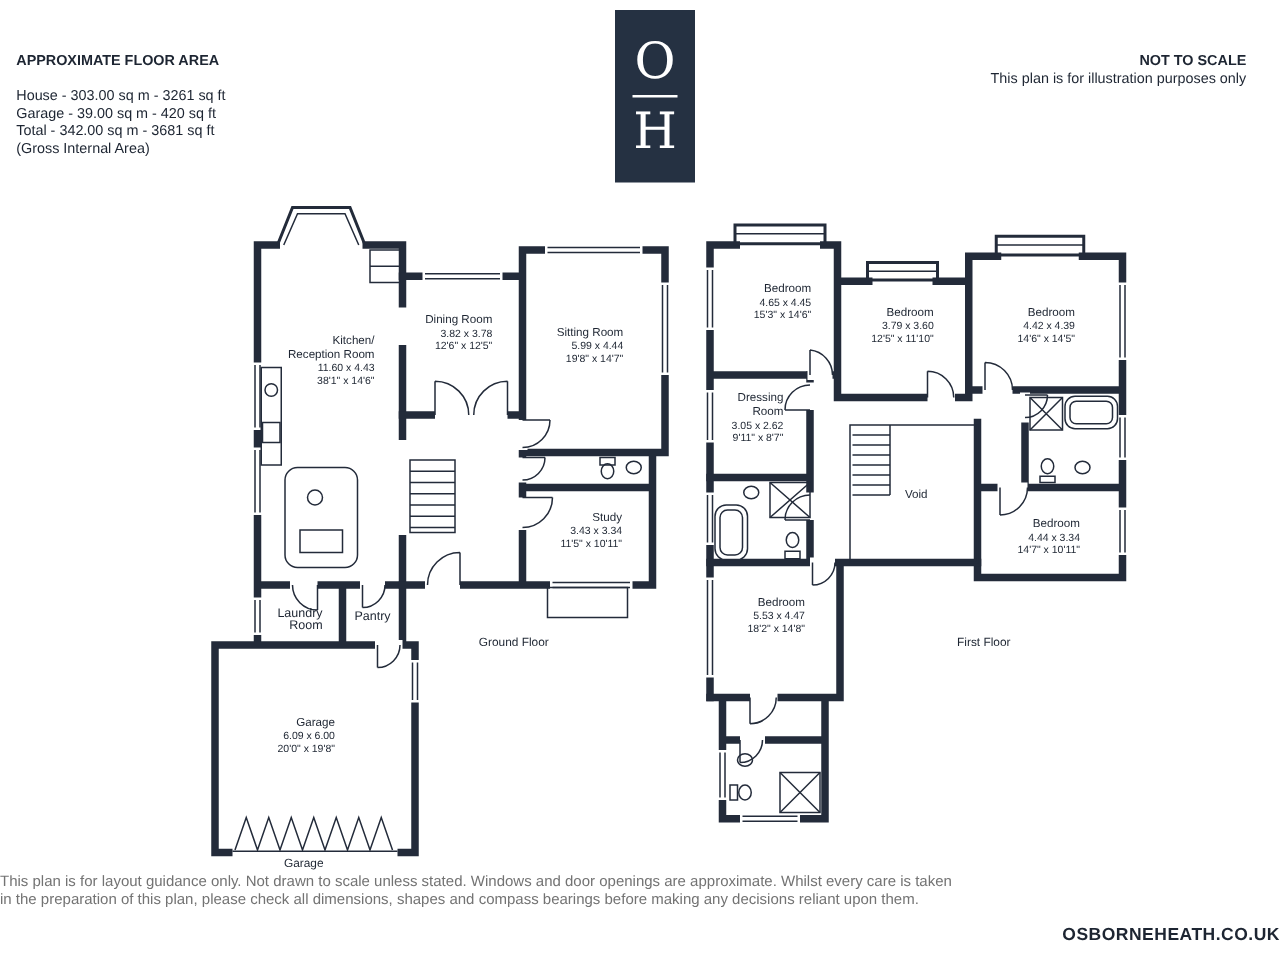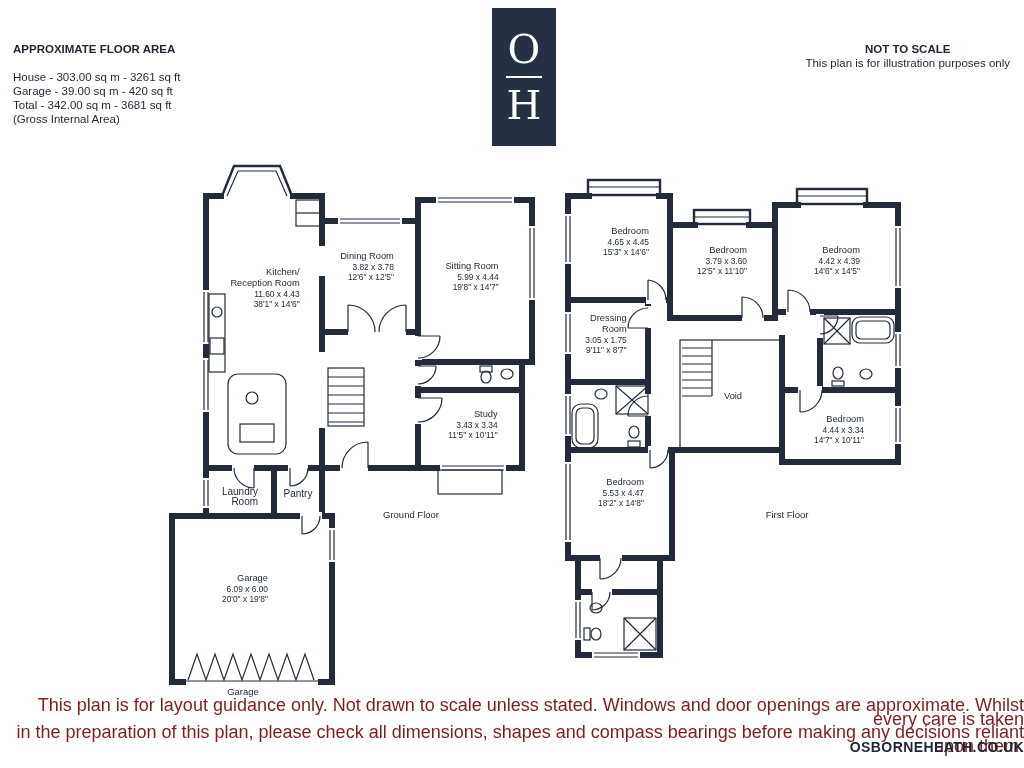--- a/index.html
+++ b/index.html
@@ -9,37 +9,37 @@
 
   .area-block{position:absolute;left:13px;top:42px;font-size:11.5px;line-height:14px}
   .area-title{font-weight:bold;margin-bottom:14px}
 
   .logo{position:absolute;left:492px;top:8px;width:64px;height:138px;background:#253142;
     color:#fff;display:flex;flex-direction:column;align-items:center;justify-content:center;
     font-family:"DejaVu Serif",serif}
   .logo-letter{font-size:40px;line-height:1}
   .logo-rule{width:36px;height:2px;background:#fff;margin:7px 0}
 
-  .scale-block{position:absolute;right:14px;top:42px;text-align:center;font-size:11.5px;line-height:14px}
+  .scale-block{position:absolute;right:27px;top:42px;text-align:right;font-size:11.5px;line-height:14px}
   .scale-title{font-weight:bold}
 
   svg.plan{position:absolute;left:0;top:0}
   .wall{stroke:#232b3a;stroke-width:6;fill:none;stroke-linecap:square}
   .mask{fill:#fff;stroke:none}
   .thin{stroke:#232b3a;stroke-width:1.2;fill:none}
   .thin2{stroke:#232b3a;stroke-width:2.4;fill:none}
 
   .rlabel{position:absolute;transform:translate(-50%,-50%);text-align:right;white-space:nowrap}
   .rname{font-size:9.3px;line-height:11px}
   .rdim{font-size:8.4px;line-height:10px}
   .rlabel.small .rname{font-size:10px;line-height:9.5px}
   .caption{position:absolute;transform:translate(-50%,-50%);font-size:9.5px;white-space:nowrap}
 
-  .footer{position:absolute;left:0;top:699px;width:100%;text-align:right;
-    font-size:18px;line-height:13.5px;color:#7f1d1d}
+  .footer{position:absolute;left:0;top:699px;width:100%;text-align:left;
+    font-size:12px;line-height:13.5px;color:#737373}
   .website{position:absolute;left:0;top:739px;width:100%;text-align:right;
     font-size:14px;font-weight:bold;letter-spacing:.4px}
 </style>
 </head>
 <body>
 
 <div class="page">
 
   <div class="area-block">
     <div class="area-title">APPROXIMATE FLOOR AREA</div>
@@ -245,21 +245,21 @@
     <div class="rdim">12'5" x 11'10"</div>
   </div>
   <div class="rlabel" style="left:837px;top:260px">
     <div class="rname">Bedroom</div>
     <div class="rdim">4.42 x 4.39</div>
     <div class="rdim">14'6" x 14'5"</div>
   </div>
   <div class="rlabel" style="left:606px;top:334px">
     <div class="rname">Dressing</div>
     <div class="rname">Room</div>
-    <div class="rdim">3.05 x 1.75</div>
+    <div class="rdim">3.05 x 2.62</div>
     <div class="rdim">9'11" x 8'7"</div>
   </div>
   <div class="rlabel" style="left:733px;top:396px">
     <div class="rname">Void</div>
   </div>
   <div class="rlabel" style="left:839px;top:429px">
     <div class="rname">Bedroom</div>
     <div class="rdim">4.44 x 3.34</div>
     <div class="rdim">14'7" x 10'11"</div>
   </div>

